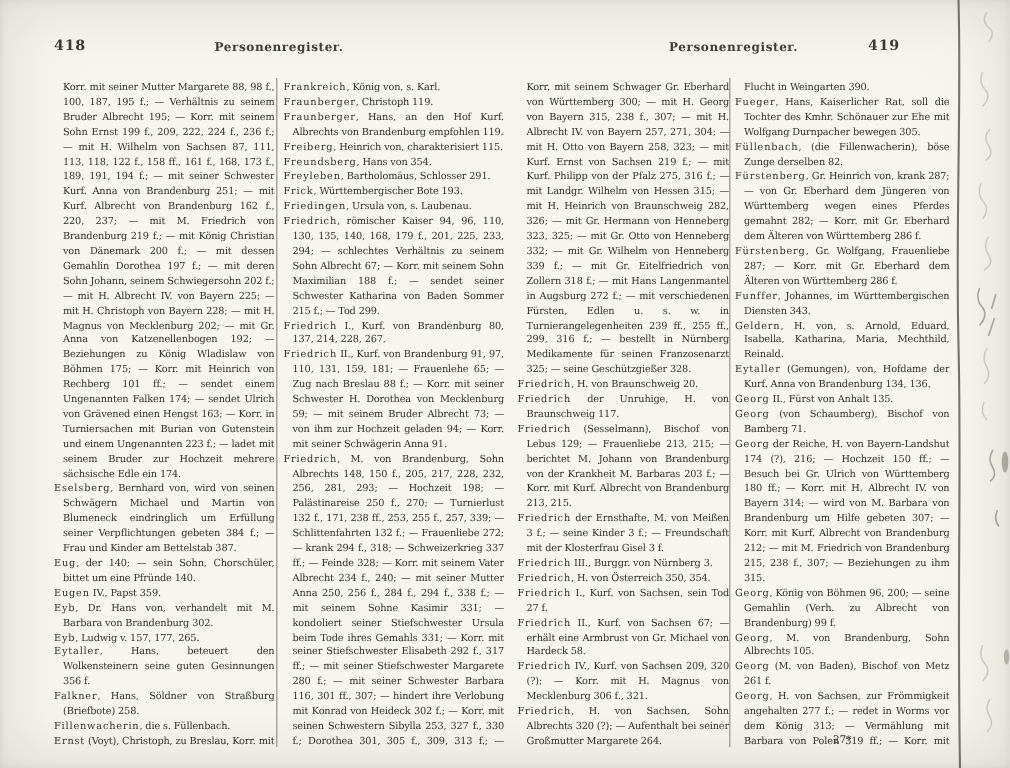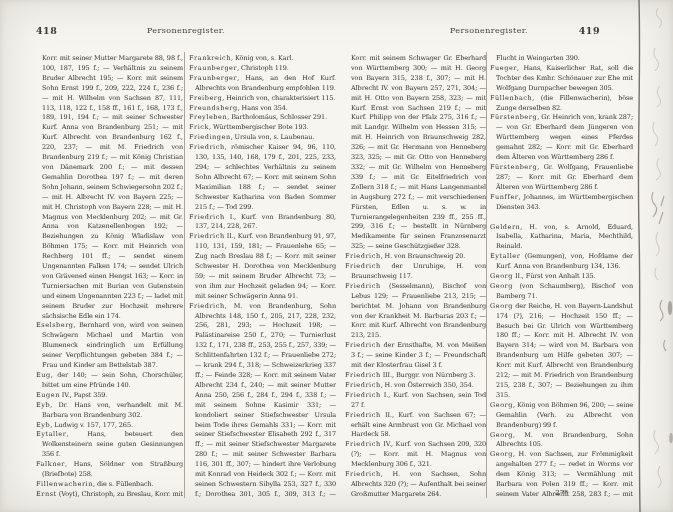--- a/index.html
+++ b/index.html
@@ -5,32 +5,32 @@
   html,body{margin:0;padding:0;background:#e8e6e1;}
   .scan{
     position:relative;width:673px;height:512px;overflow:hidden;
     background:#f6f5f0;
     box-shadow:inset 0 0 46px rgba(116,110,96,.22), inset 0 0 6px rgba(116,110,96,.15);
     font-family:"DejaVu Serif", serif;color:#363430;
   }
   .page-number{position:absolute;top:25px;font-size:9.5px;font-weight:bold;letter-spacing:.5px;color:#3b3934;}
   .pn-left{left:36px;text-align:right;}
   .pn-right{left:567px;width:33px;text-align:right;}
-  .running-head{position:absolute;top:26px;font-size:8px;font-weight:normal;letter-spacing:.4px;color:#403e38;}
+  .running-head{position:absolute;top:26px;font-size:8px;font-weight:bold;letter-spacing:.4px;color:#403e38;}
   .head-left{left:36px;width:300px;text-align:center;}
   .head-right{left:345px;width:288px;text-align:center;}
   .rule{position:absolute;top:52px;height:446px;width:1px;background:#aaa59a;}
   .col{
     position:absolute;top:54px;height:446px;overflow:hidden;
     font-size:6.5px;line-height:9.9px;letter-spacing:-0.1px;
     text-align:justify;color:#34322d;
   }
   .entry{margin:0;padding-left:6px;text-indent:-6px;}
   .entry.cont{text-indent:0;}
-  .entry.gap{margin-top:10px;}
+  .entry.gap{}
   .hw{letter-spacing:.55px;}
   .signature{position:absolute;top:489px;left:490px;width:143px;text-align:center;font-size:7px;color:#3b3934;}
   .marks{position:absolute;left:0;top:0;pointer-events:none;}
 </style>
 </head>
 <body>
 
 <div class="scan">
 
   <div class="page-number pn-left">418</div>
@@ -88,20 +88,21 @@
       <p class="entry"><span class="hw">Fürstenberg</span>, Gr. Heinrich von, krank 287; — von Gr. Eberhard dem Jüngeren von Württemberg wegen eines Pferdes gemahnt 282; — Korr. mit Gr. Eberhard dem Älteren von Württemberg 286 f.</p>
       <p class="entry"><span class="hw">Fürstenberg</span>, Gr. Wolfgang, Frauenliebe 287; — Korr. mit Gr. Eberhard dem Älteren von Württemberg 286 f.</p>
       <p class="entry"><span class="hw">Funffer</span>, Johannes, im Württembergischen Diensten 343.</p>
       <p class="entry gap"><span class="hw">Geldern</span>, H. von, s. Arnold, Eduard, Isabella, Katharina, Maria, Mechthild, Reinald.</p>
       <p class="entry"><span class="hw">Eytaller</span> (Gemungen), von, Hofdame der Kurf. Anna von Brandenburg 134, 136.</p>
       <p class="entry"><span class="hw">Georg</span> II., Fürst von Anhalt 135.</p>
       <p class="entry"><span class="hw">Georg</span> (von Schaumberg), Bischof von Bamberg 71.</p>
       <p class="entry"><span class="hw">Georg</span> der Reiche, H. von Bayern-Landshut 174 (?), 216; — Hochzeit 150 ff.; — Besuch bei Gr. Ulrich von Württemberg 180 ff.; — Korr. mit H. Albrecht IV. von Bayern 314; — wird von M. Barbara von Brandenburg um Hilfe gebeten 307; — Korr. mit Kurf. Albrecht von Brandenburg 212; — mit M. Friedrich von Brandenburg 215, 238 f., 307; — Beziehungen zu ihm 315.</p>
       <p class="entry"><span class="hw">Georg</span>, König von Böhmen 96, 200; — seine Gemahlin (Verh. zu Albrecht von Brandenburg) 99 f.</p>
       <p class="entry"><span class="hw">Georg</span>, M. von Brandenburg, Sohn Albrechts 105.</p>
+      <p class="entry"><span class="hw">Georg</span> (M. von Baden), Bischof von Metz 261 f.</p>
       <p class="entry"><span class="hw">Georg</span>, H. von Sachsen, zur Frömmigkeit angehalten 277 f.; — redet in Worms vor dem König 313; — Vermählung mit Barbara von Polen 319 ff.; — Korr. mit seinem Vater Albrecht 258, 283 f.; — mit seiner Mutter Sidonie 275 ff., 283, 297 f., 299 ff., 304 f., 313, 319 f., 327, 329,</p>
     </div>
 
   <div class="signature">27*</div>
 
   <svg class="marks" width="673" height="512" viewBox="0 0 673 512" aria-hidden="true">
     <path d="M639 0 C641 70 637 150 639 230 C641 310 638 390 640 512" fill="none" stroke="#57534b" stroke-width="1.4" opacity="0.8"></path>
     <g fill="none" stroke="#b6b0a4" stroke-width="1" opacity="0.6">
       <path d="M658 8 q-4 6 1 10 q5 4 0 10"></path>
       <path d="M655 48 q-3 7 2 12 q4 5 -2 11"></path>

